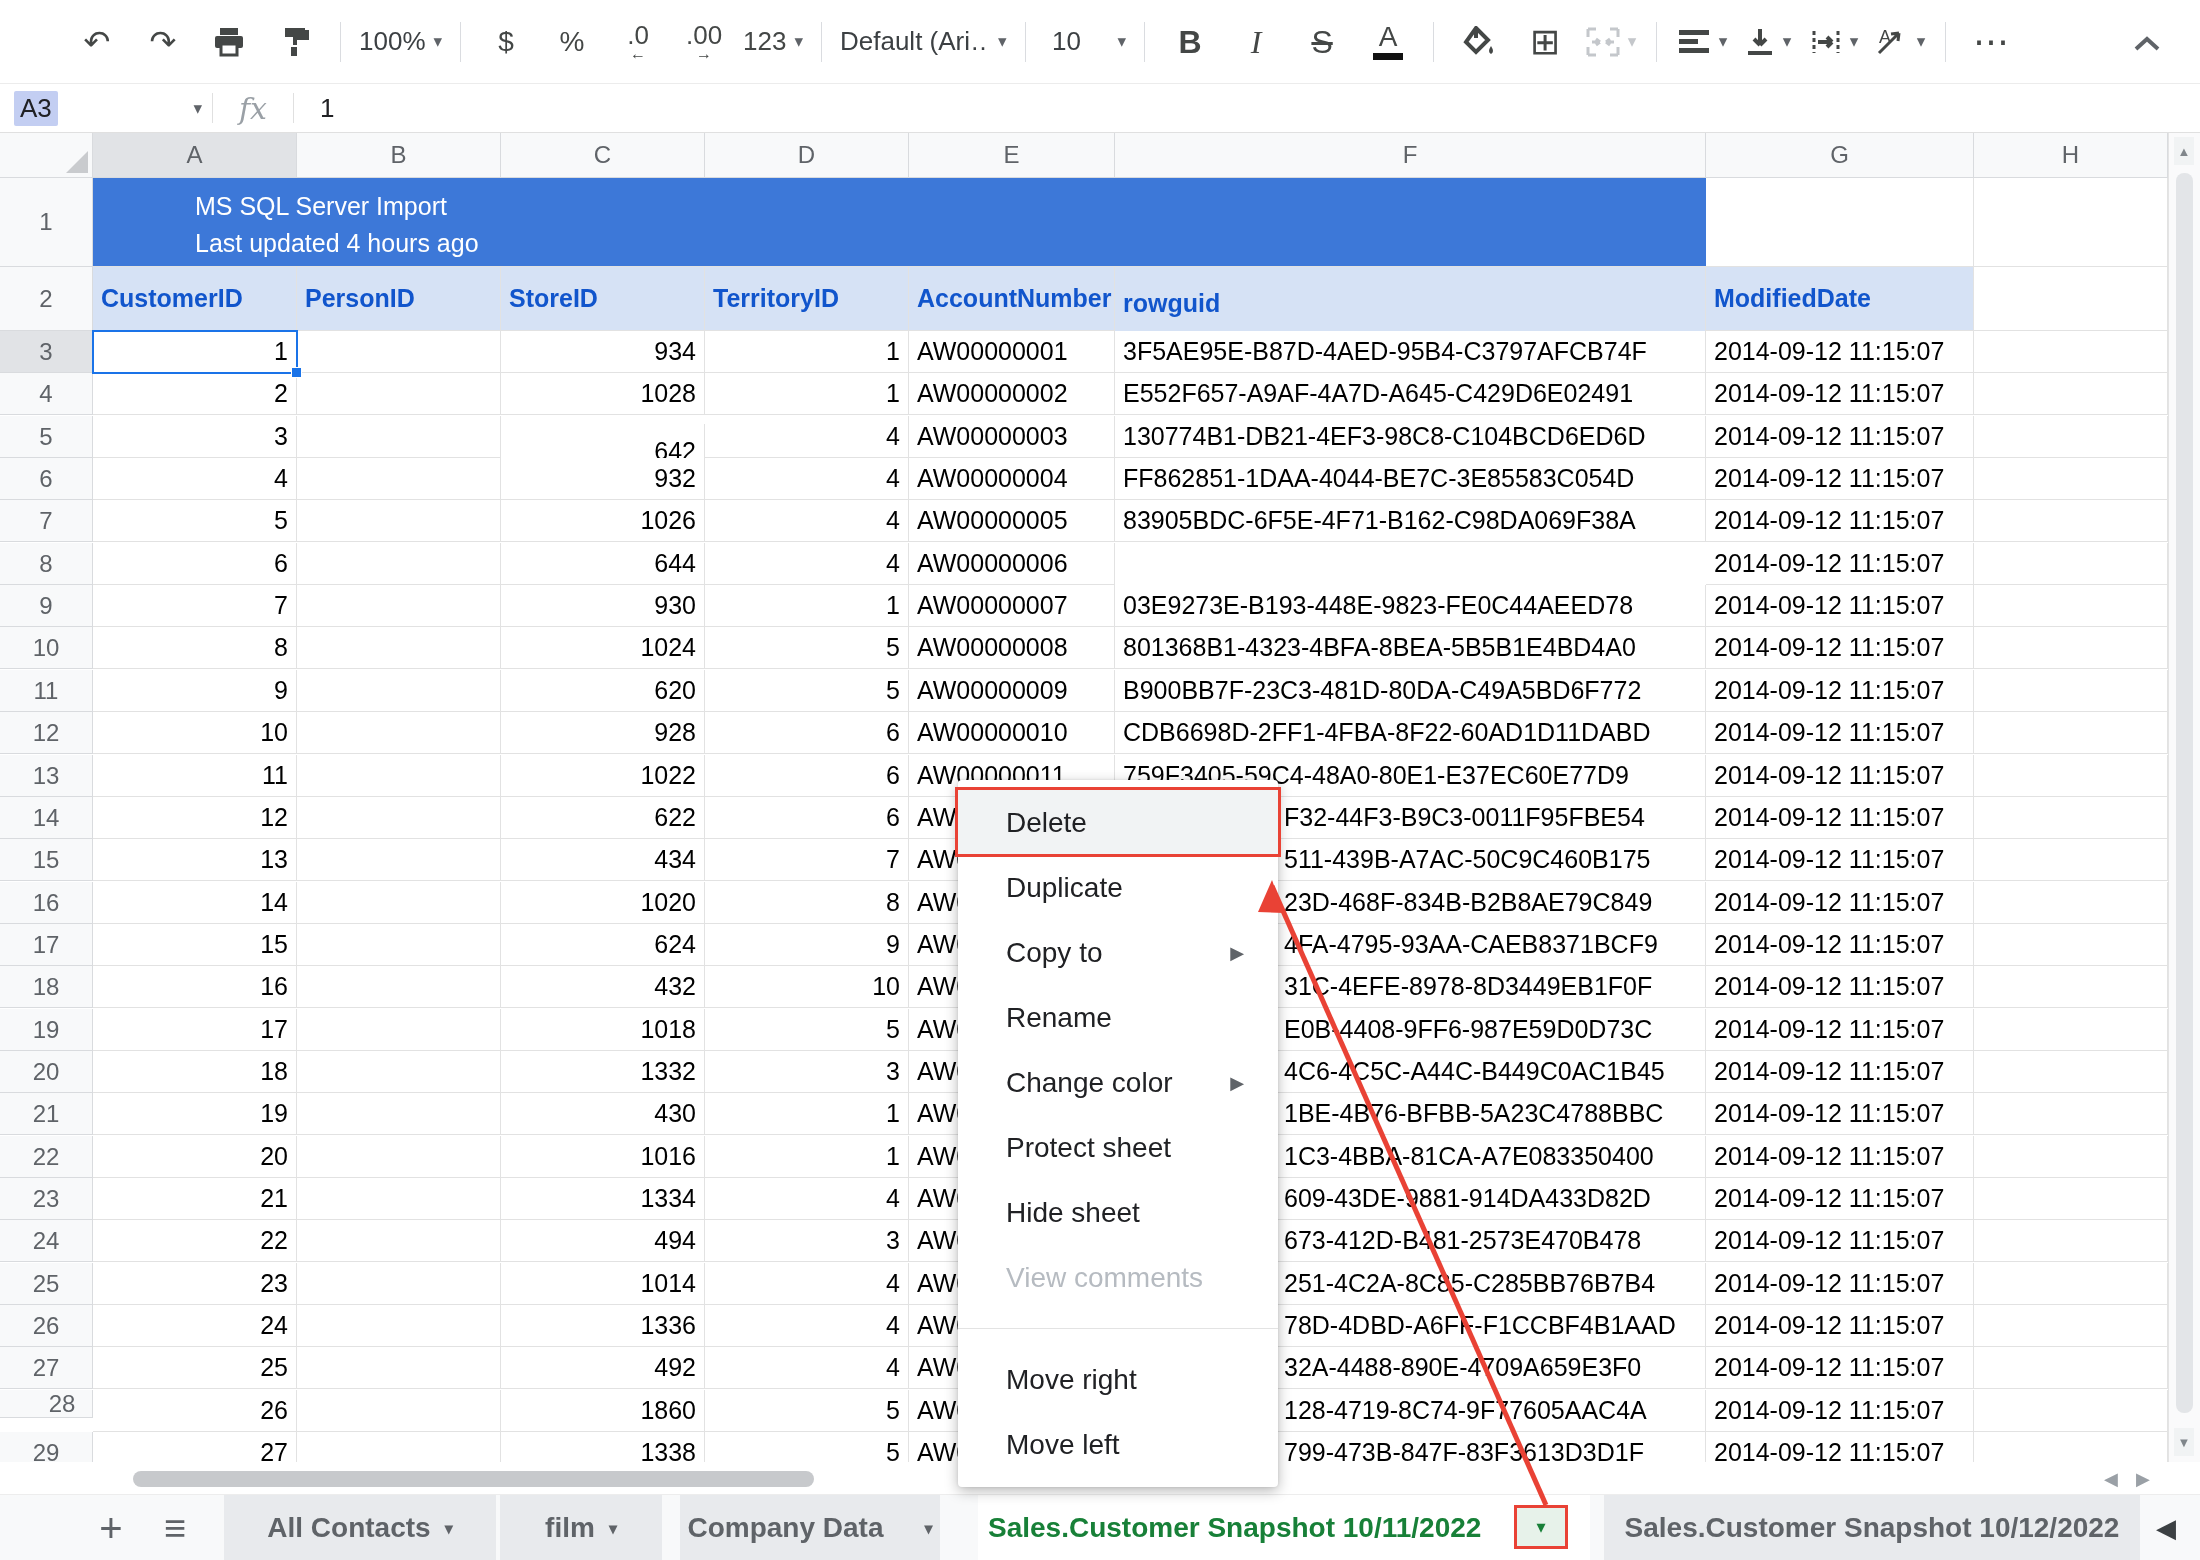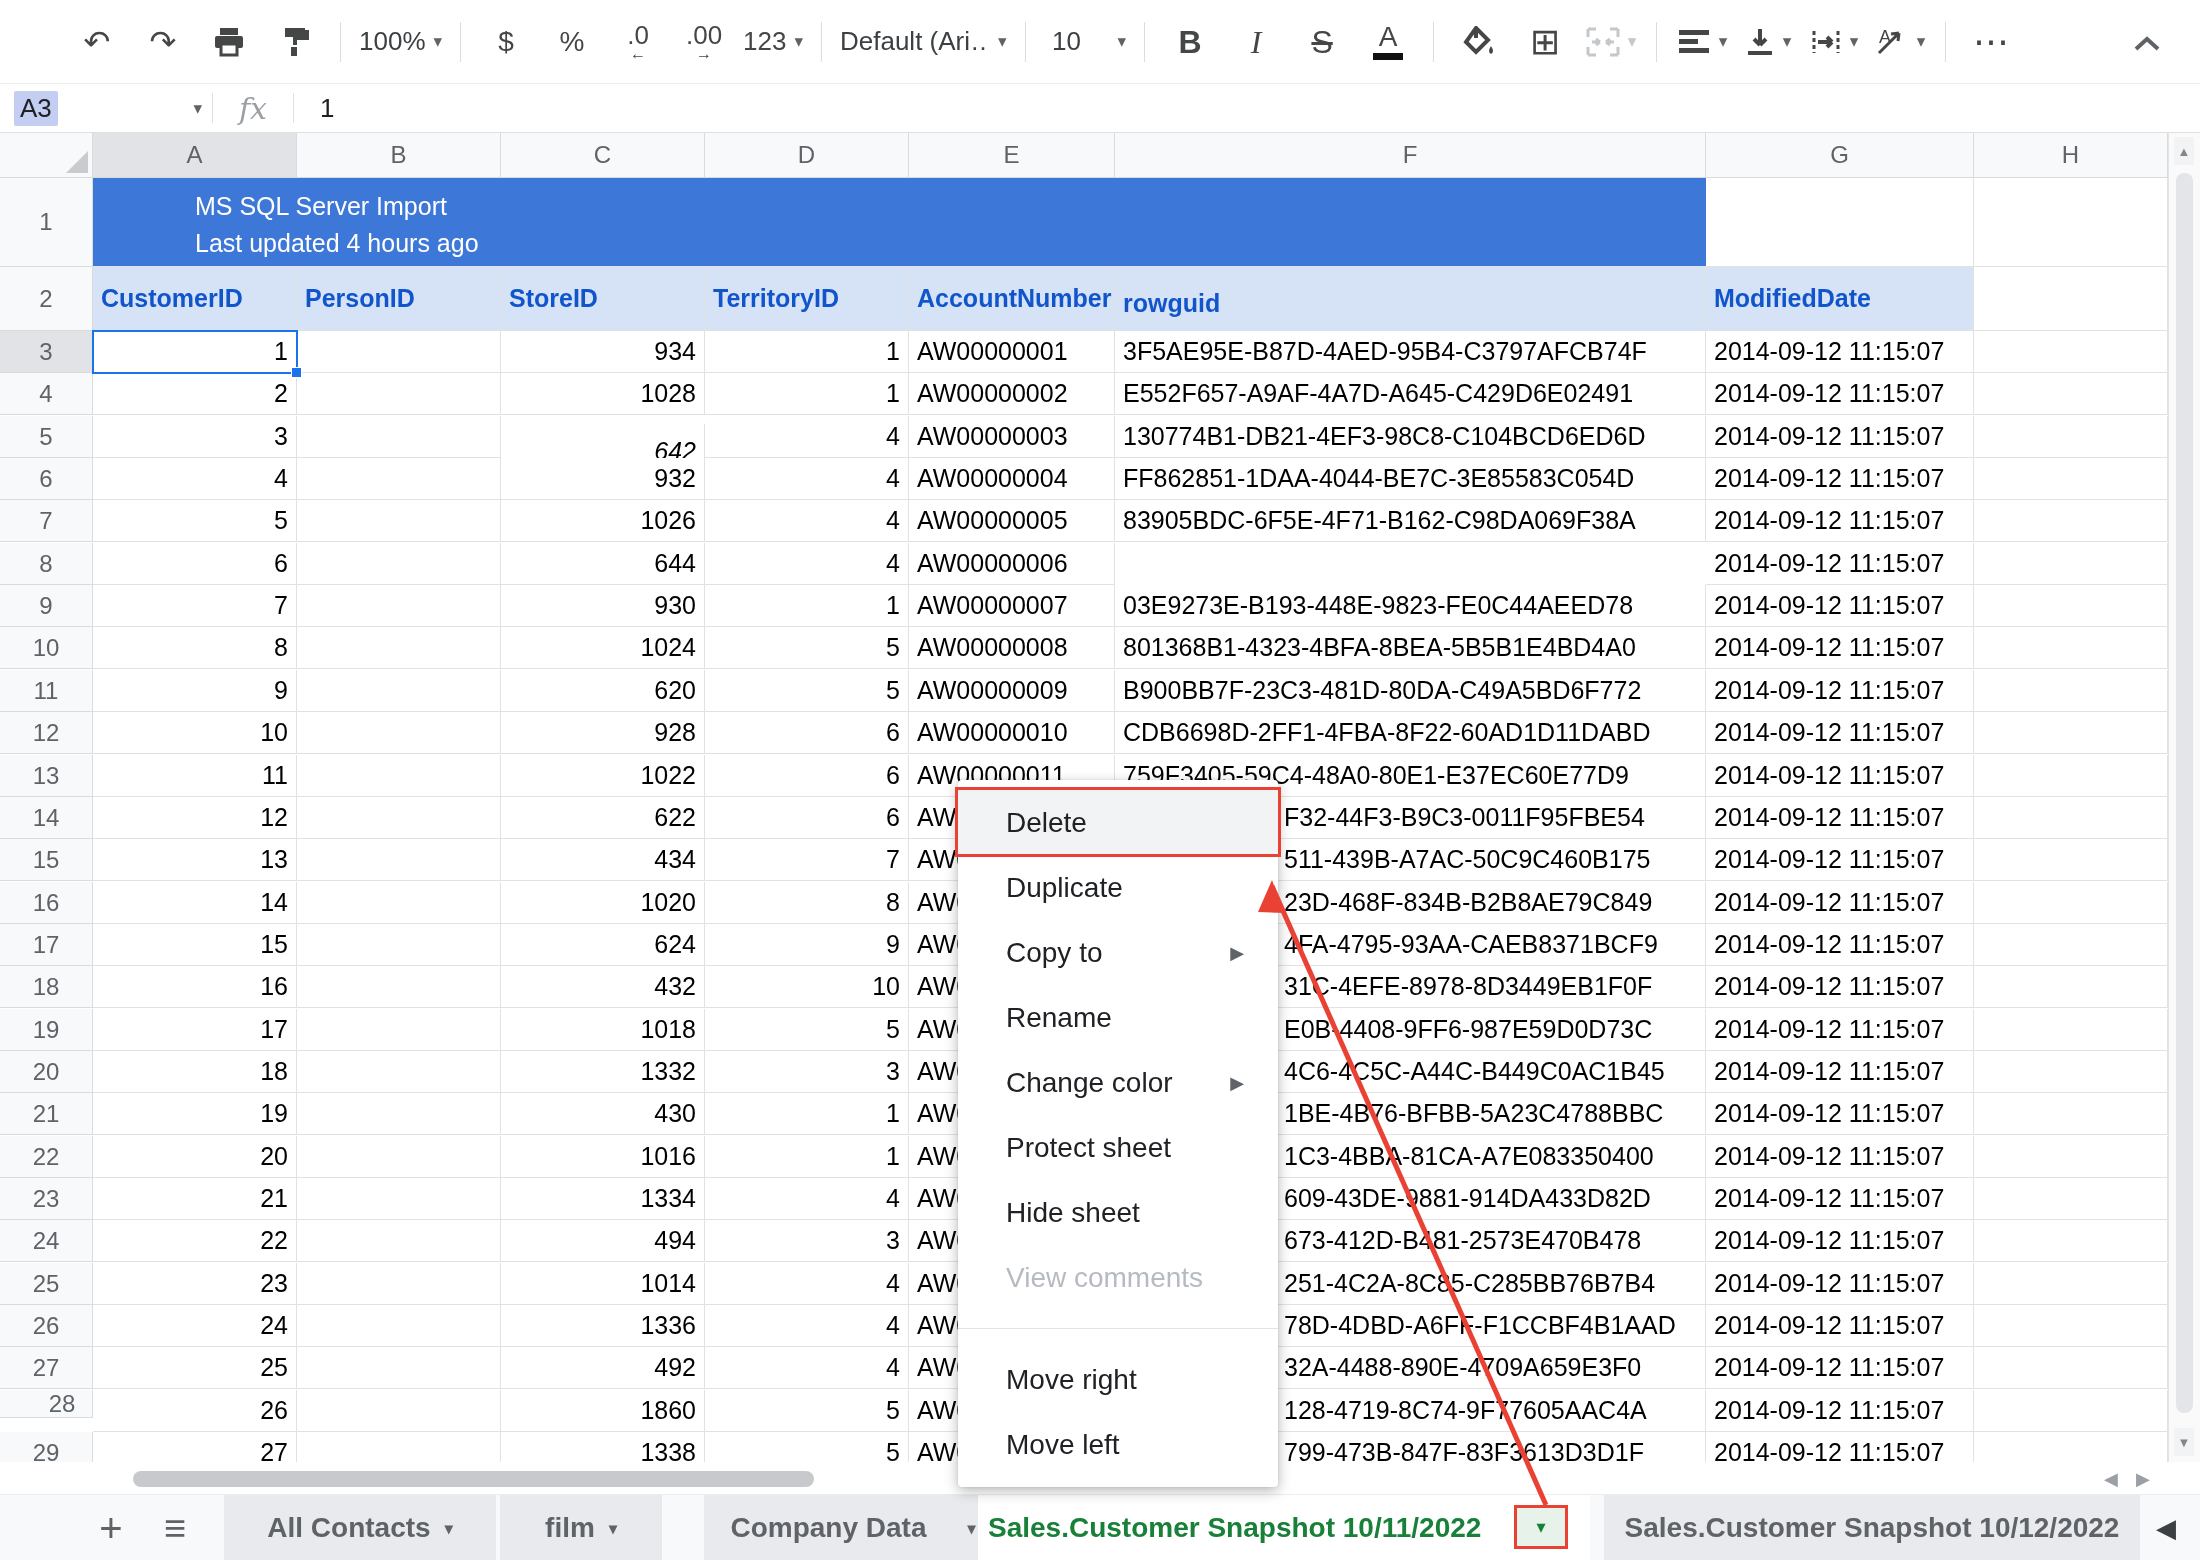--- a/index.html
+++ b/index.html
@@ -305,21 +305,21 @@
       <div class="dc num" style="left: 93px; top: 373px; width: 204px; height: 42px;">2</div>
       <div class="dc" style="left: 297px; top: 373px; width: 204px; height: 42px;"></div>
       <div class="dc num" style="left: 501px; top: 373px; width: 204px; height: 42px; text-align: right;">1028</div>
       <div class="dc num" style="left: 705px; top: 373px; width: 204px; height: 42px;">1</div>
       <div class="dc txt" style="left: 909px; top: 373px; width: 206px; height: 42px;">AW00000002</div>
       <div class="dc txt" style="left: 1115px; top: 373px; width: 591px; height: 42px;">E552F657-A9AF-4A7D-A645-C429D6E02491</div>
       <div class="dc txt" style="left: 1706px; top: 373px; width: 268px; height: 42px;">2014-09-12 11:15:07</div>
       <div class="dc" style="left: 1974px; top: 373px; width: 194px; height: 42px;"></div>
       <div class="dc num" style="left: 93px; top: 416px; width: 204px; height: 42px;">3</div>
       <div class="dc" style="left: 297px; top: 416px; width: 204px; height: 42px;"></div>
-      <div class="dc num" style="left: 501px; top: 424px; width: 204px; height: 56px; font-style: italic;">642</div>
+      <div class="dc num" style="left: 501px; top: 424px; width: 204px; height: 56px;">642</div>
       <div class="dc num" style="left: 705px; top: 416px; width: 204px; height: 42px;">4</div>
       <div class="dc txt" style="left: 909px; top: 416px; width: 206px; height: 42px;">AW00000003</div>
       <div class="dc txt" style="left: 1115px; top: 416px; width: 591px; height: 42px;">130774B1-DB21-4EF3-98C8-C104BCD6ED6D</div>
       <div class="dc txt" style="left: 1706px; top: 416px; width: 268px; height: 42px;">2014-09-12 11:15:07</div>
       <div class="dc" style="left: 1974px; top: 416px; width: 194px; height: 42px;"></div>
       <div class="dc num" style="left: 93px; top: 458px; width: 204px; height: 42px;">4</div>
       <div class="dc" style="left: 297px; top: 458px; width: 204px; height: 42px;"></div>
       <div class="dc num" style="left: 501px; top: 458px; width: 204px; height: 42px;">932</div>
       <div class="dc num" style="left: 705px; top: 458px; width: 204px; height: 42px;">4</div>
       <div class="dc txt" style="left: 909px; top: 458px; width: 206px; height: 42px;">AW00000004</div>
@@ -570,21 +570,21 @@
       </div>
 
     <div class="stab" style="left:224px;width:272px;">
       <span>All Contacts</span>
       <span class="dd">▾</span>
     </div>
     <div class="stab" style="left:500px;width:162px;">
       <span>film</span>
       <span class="dd">▾</span>
     </div>
-    <div class="stab" style="left:704px;width:298px;gap:41px;">
+    <div class="stab" style="left:680px;width:260px;gap:41px;">
       <span>Company Data</span>
       <span class="dd">▾</span>
     </div>
     <div class="stab active" style="left:978px;width:612px;justify-content:flex-start;padding-left:10px;">
       <span>Sales.Customer Snapshot 10/11/2022</span>
     </div>
     <div class="tab-arrow-box">
       <span class="dd">▾</span>
     </div>
     <div class="stab" style="left:1604px;width:536px;">

